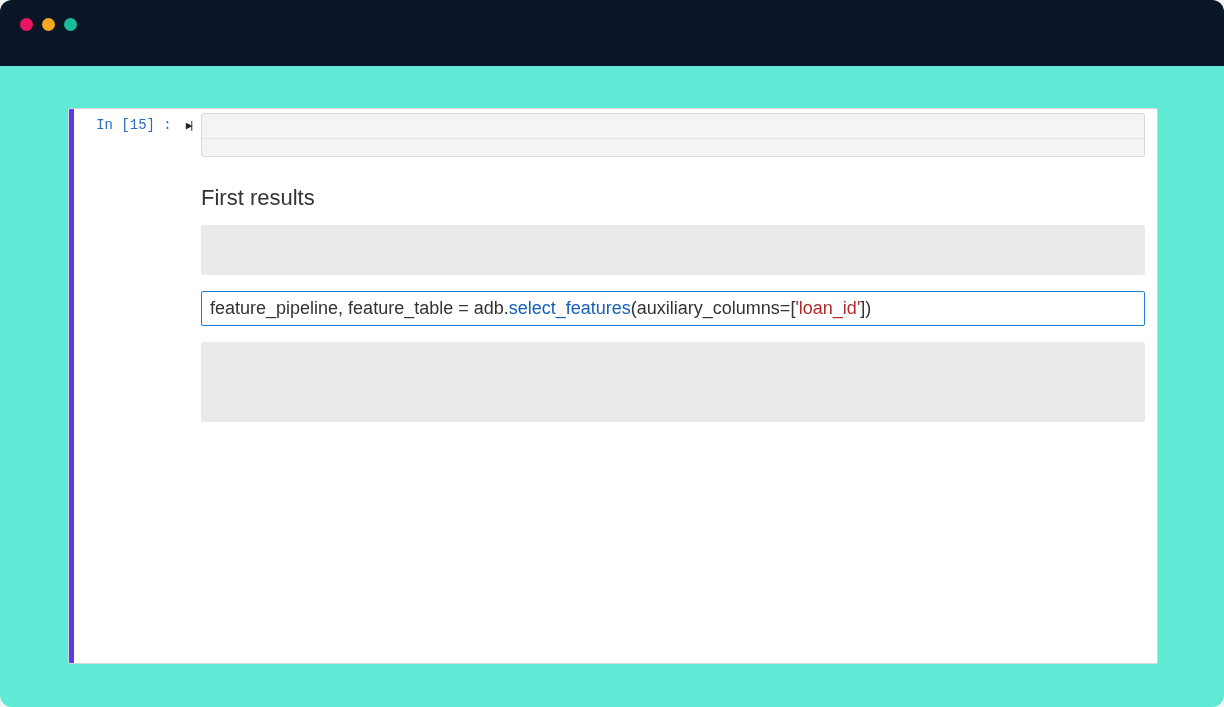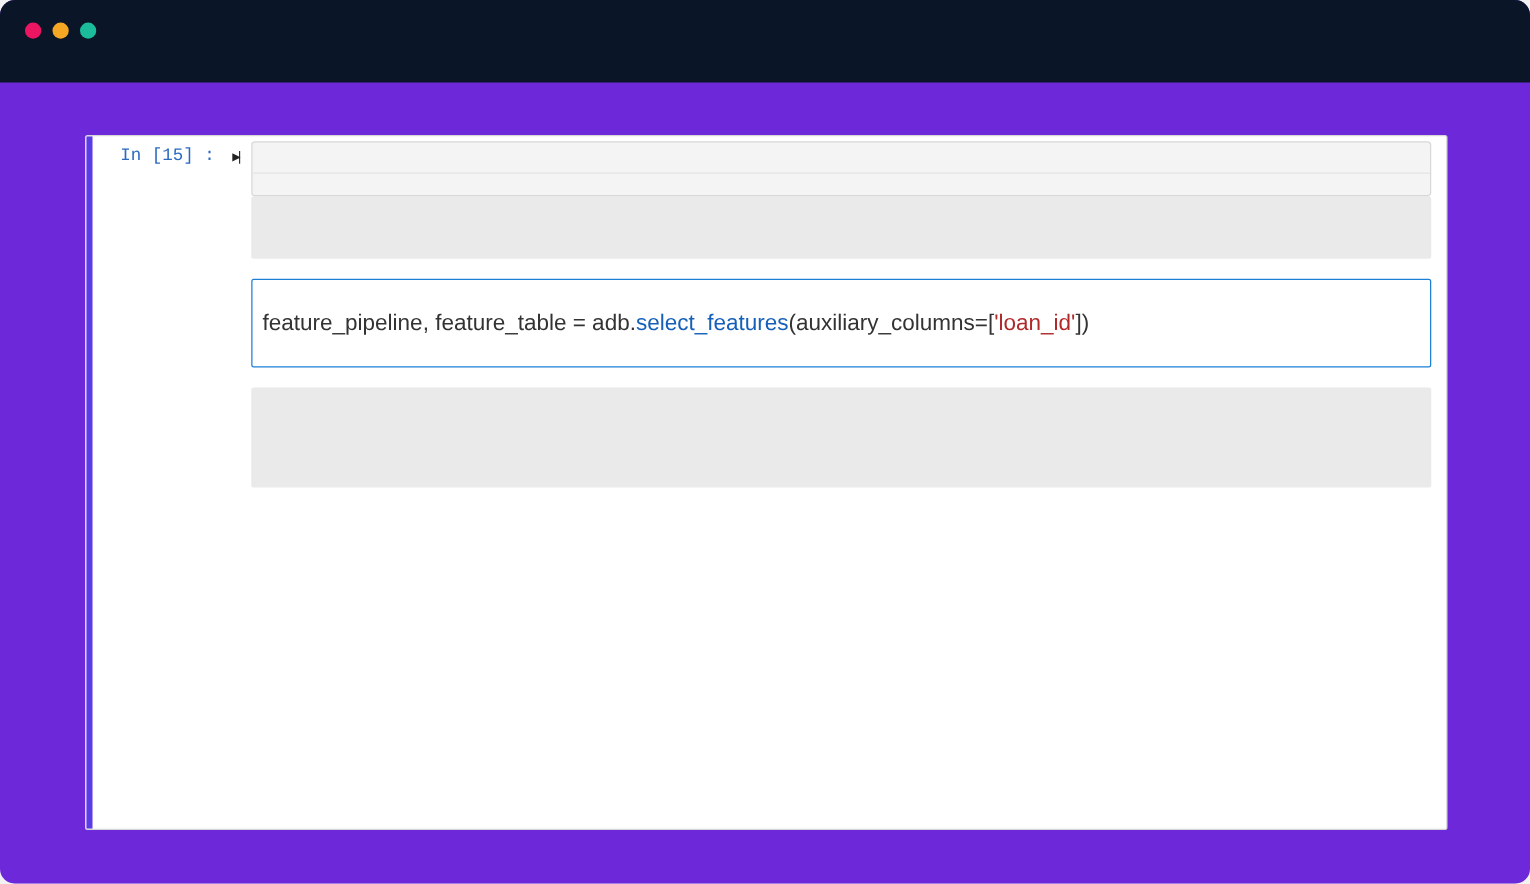--- a/index.html
+++ b/index.html
@@ -1,20 +1,20 @@
 <!DOCTYPE html>
 <html><head>
 <meta charset="utf-8">
 <style>
   * { box-sizing: border-box; margin: 0; padding: 0; }
   html, body { width: 1224px; height: 707px; background: #f2f2f2; font-family: -apple-system, BlinkMacSystemFont, "Segoe UI", Helvetica, Arial, sans-serif; }
   .window {
     width: 1224px;
     height: 707px;
-    background: #6d28d9;
+    background: #5eead4;
     border-radius: 12px;
     overflow: hidden;
     position: relative;
   }
   .titlebar {
     width: 100%;
     height: 66px;
     background: #0a1628;
     display: flex;
     align-items: flex-start;
@@ -106,21 +106,21 @@
     background: #eaeaea;
     border-radius: 2px;
     width: 100%;
   }
   .grey-block.small { height: 50px; }
   .grey-block.big   { height: 80px; }
 
   .code-line {
     border: 1px solid #d0d0d0;
     border-radius: 2px;
-    padding: 24px 8px;
+    padding: 6px 8px;
     font-family: -apple-system, BlinkMacSystemFont, "Segoe UI", Helvetica, Arial, sans-serif;
     font-size: 18px;
     color: #333;
     margin-top: 16px;
     white-space: nowrap;
     overflow: hidden;
   }
   .code-line.focused { border-color: #1e7fd6; }
   .tok-func  { color: #1560b8; }
   .tok-str   { color: #b02a2a; }
@@ -159,20 +159,21 @@
 
       <div class="cell">
         <div class="gutter">
           <span>In  [15] :</span>
           <span class="run-icon">▶|</span>
         </div>
         <div class="content-col">
 
           <div class="input-area"></div>
 
+          <div class="heading">First results</div>
 
           <div class="grey-block small"></div>
 
           <div class="code-line focused">
             <span>feature_pipeline, feature_table = adb.</span><span class="tok-func">select_features</span><span>(auxiliary_columns=[</span><span class="tok-str">'loan_id'</span><span>])</span>
           </div>
 
 
 
 

